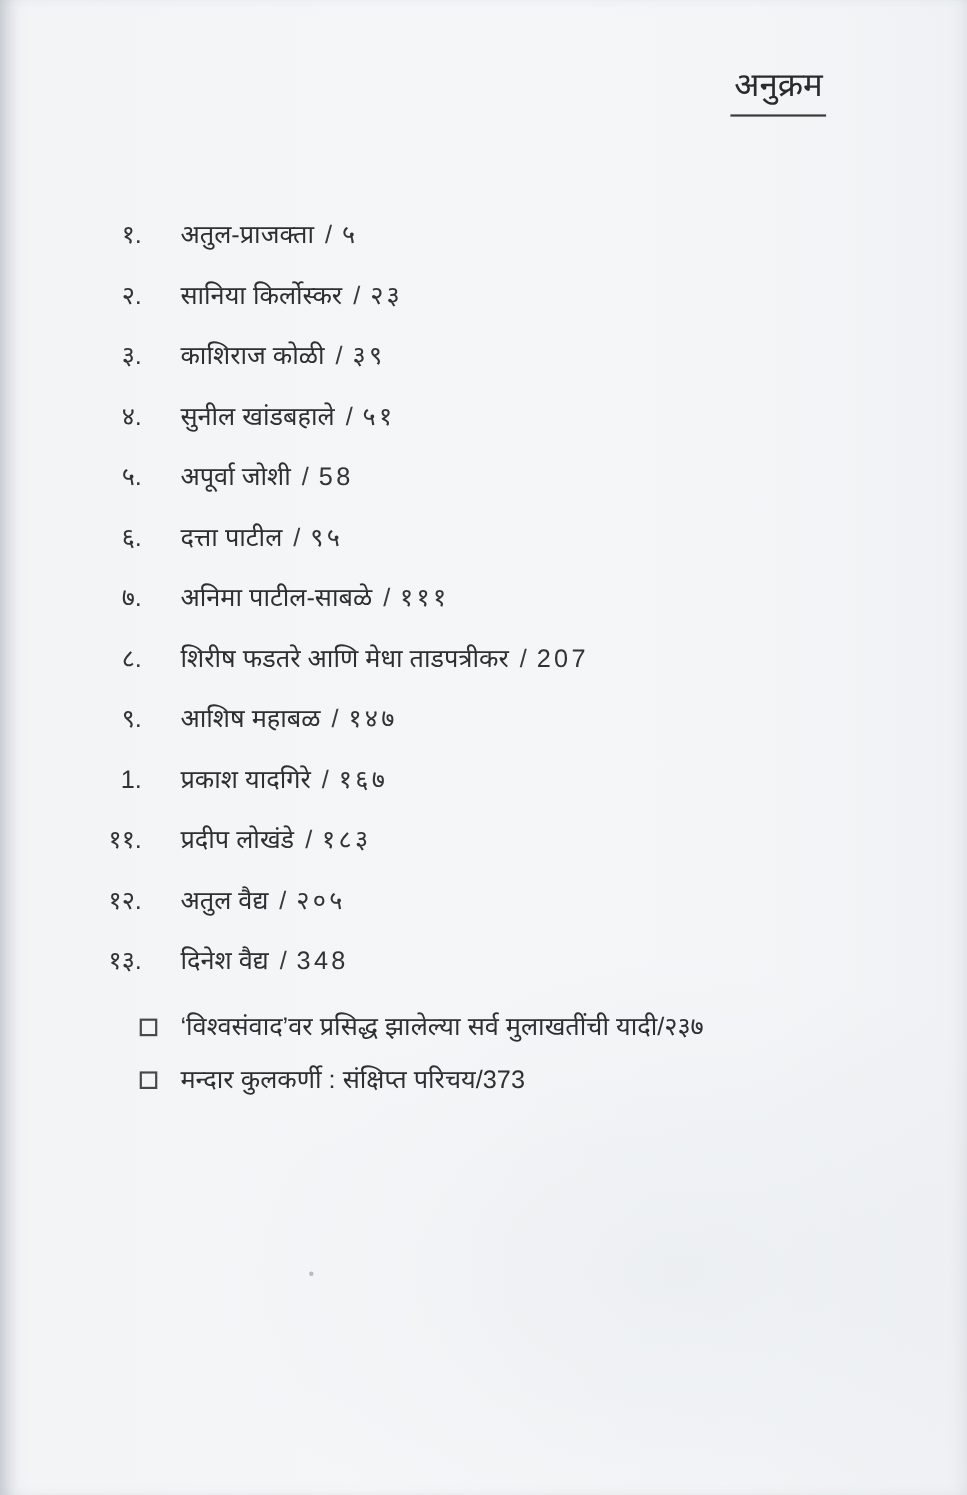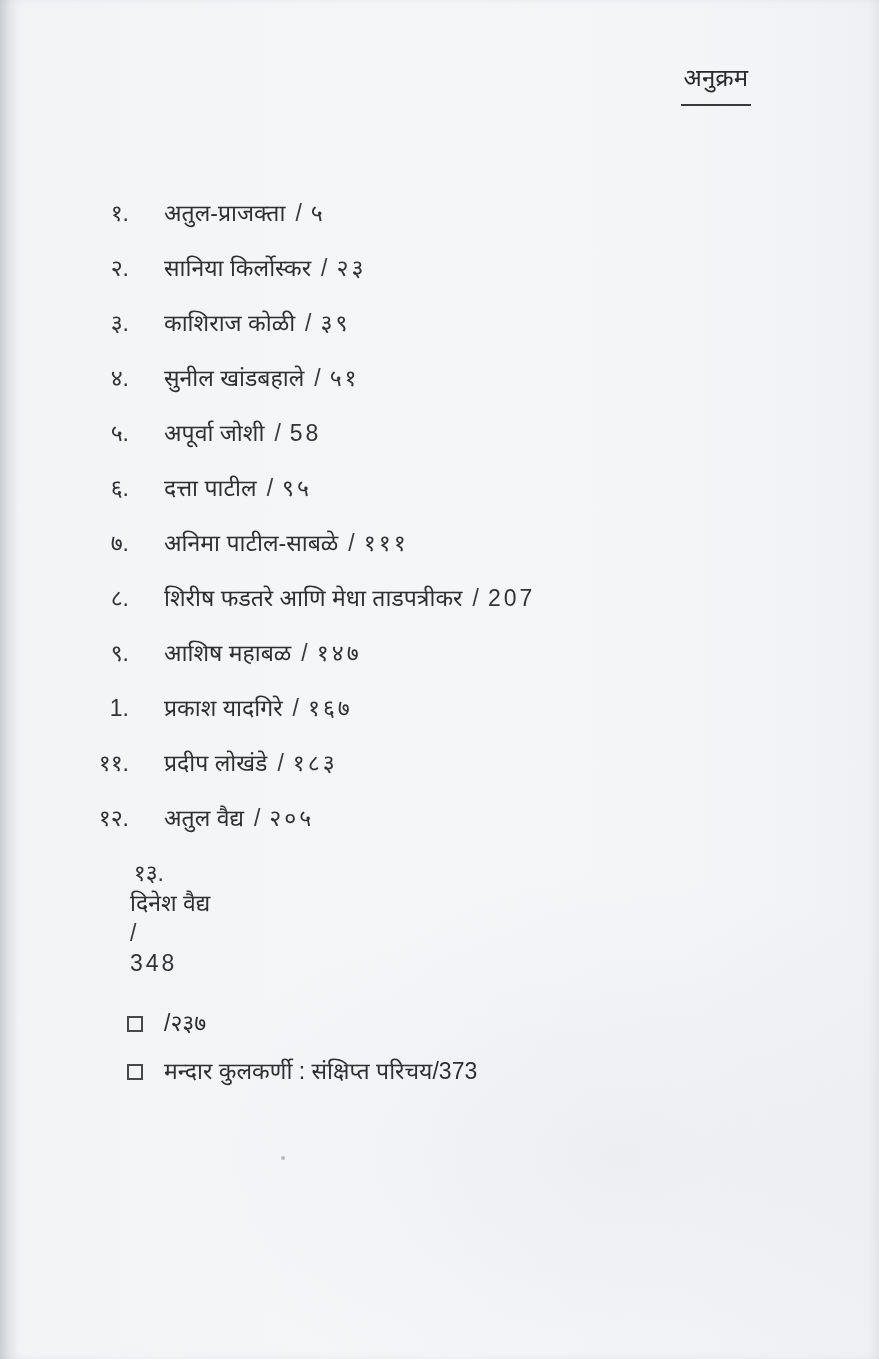--- a/index.html
+++ b/index.html
@@ -21,21 +21,21 @@
     font-family: "Liberation Sans", sans-serif;
     color: #2f2f31;
   }
   .header {
     padding-top: 60px;
     padding-right: 128px;
     text-align: right;
   }
   .title {
     display: inline-block;
-    font-size: 24px;
+    font-size: 30px;
     line-height: 36px;
     font-weight: 500;
     color: #2b2b2d;
     padding: 0 3px 8px 3px;
     border-bottom: 2px solid #3a3a3c;
     margin-left: 44px;
   }
   .toc {
     margin-top: 92px;
     padding-left: 95px;
@@ -60,21 +60,21 @@
     color: #2f2f31;
   }
   .row .slash {
     margin: 0 9px 0 10px;
     color: #3a3a3c;
   }
   .row .pagenum {
     letter-spacing: 3px;
     color: #333336;
   }
-  .row.last-numbered { margin-bottom: 30px; flex-direction: column; }
+  .row.last-numbered { margin-bottom: 30px; }
   .bullet-row {
     display: flex;
     align-items: baseline;
     font-size: 23px;
     line-height: 30px;
     margin-bottom: 18px;
     white-space: nowrap;
   }
   .bullet-square {
     flex: none;
@@ -193,20 +193,21 @@
 
     <div class="row last-numbered">
       <span class="num">१३.</span>
       <span class="entry">दिनेश वैद्य</span>
       <span class="slash">/</span>
       <span class="pagenum">348</span>
     </div>
 
     <div class="bullet-row">
       <span class="bullet-square"></span>
+      <span class="entry" style="margin-left:0">‘विश्वसंवाद’वर प्रसिद्ध झालेल्या सर्व मुलाखतींची यादी</span>
       <span class="slash">/</span>
       <span class="pagenum">२३७</span>
     </div>
 
     <div class="bullet-row">
       <span class="bullet-square"></span>
       <span class="entry" style="margin-left:0">मन्दार कुलकर्णी : संक्षिप्त परिचय</span>
       <span class="slash">/</span>
       <span class="pagenum">373</span>
     </div>

